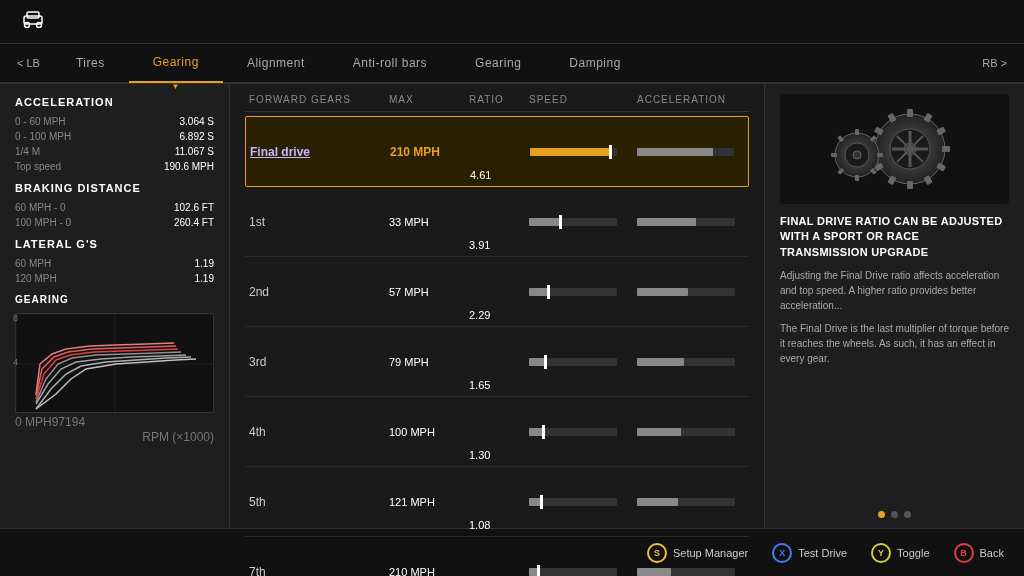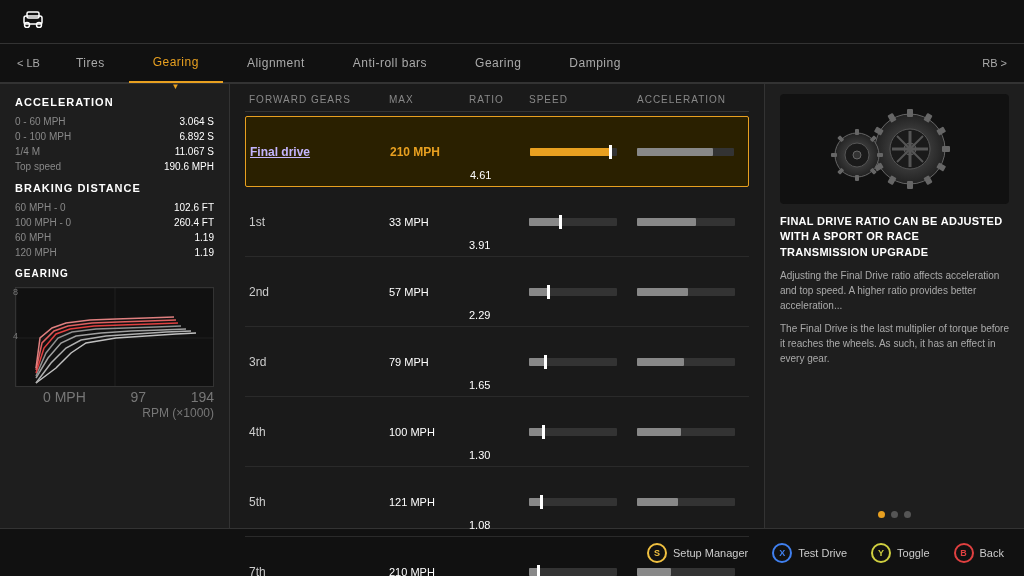--- a/index.html
+++ b/index.html
@@ -344,20 +344,21 @@
     <div class="stat-section-title">BRAKING DISTANCE</div>
     <div class="stat-row">
       <span class="stat-label">60 MPH - 0</span>
       <span class="stat-value">102.6 FT</span>
     </div>
     <div class="stat-row">
       <span class="stat-label">100 MPH - 0</span>
       <span class="stat-value">260.4 FT</span>
     </div>
 
+    <div class="stat-section-title">LATERAL G'S</div>
     <div class="stat-row">
       <span class="stat-label">60 MPH</span>
       <span class="stat-value">1.19</span>
     </div>
     <div class="stat-row">
       <span class="stat-label">120 MPH</span>
       <span class="stat-value">1.19</span>
     </div>
 
     <div class="chart-title" style="margin-top:8px;">GEARING</div>
@@ -378,21 +379,21 @@
           <polyline points="20,88 30,65 42,50 56,44 80,41 110,40 140,39 165,38" fill="none" stroke="#909090" stroke-width="1.5"></polyline>
           <polyline points="20,85 28,60 40,46 54,41 78,38 105,37 135,36 162,35" fill="none" stroke="#e04040" stroke-width="1.5"></polyline>
           <polyline points="20,82 26,55 38,43 52,38 76,35 102,34 132,33 160,32" fill="none" stroke="#e06060" stroke-width="1.5"></polyline>
           <polyline points="20,80 24,50 36,40 50,35 74,32 100,31 130,30 158,29" fill="none" stroke="#e08080" stroke-width="1.5"></polyline>
         </svg>
       </div>
 
       <div style="position:absolute;left:-2px;top:0;font-size:9px;color:#777;">8</div>
       <div style="position:absolute;left:-2px;top:44px;font-size:9px;color:#777;">4</div>
 
-      <div style="display:flex;justify-content:space-between;font-size:14px;color:#777;margin-top:2px;margin-left:28px;">
+      <div style="display:flex;justify-content:flex-start;font-size:12px;color:#777;margin-top:2px;">
         <span>0 MPH</span>
         <span>97</span>
         <span>194</span>
       </div>
       <div style="font-size:12px;color:#777;text-align:right;margin-top:1px;">RPM (×1000)</div>
     </div>
   </div>
 
   <div class="center-panel">
     <div class="gear-table-header">

